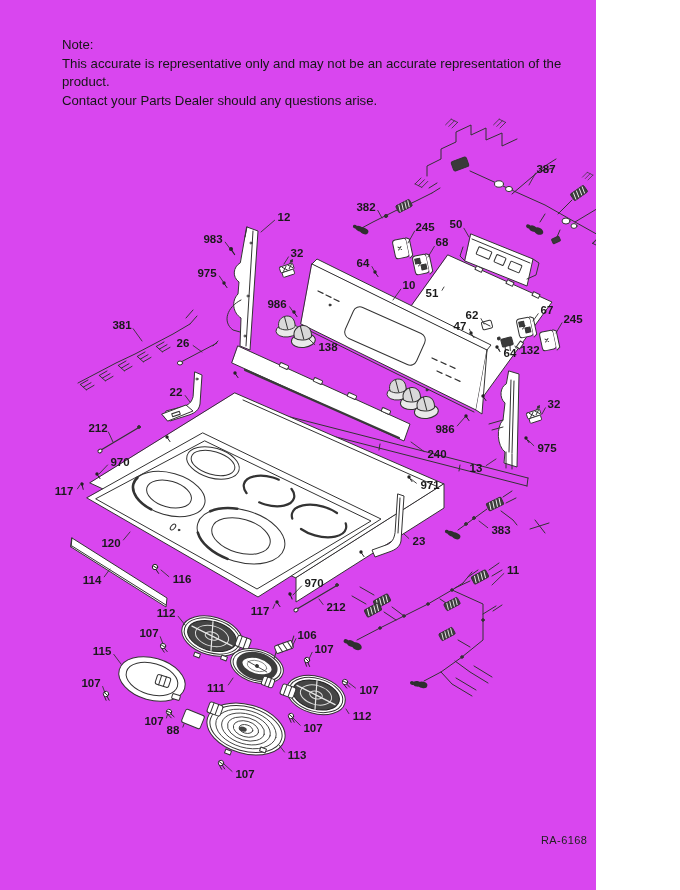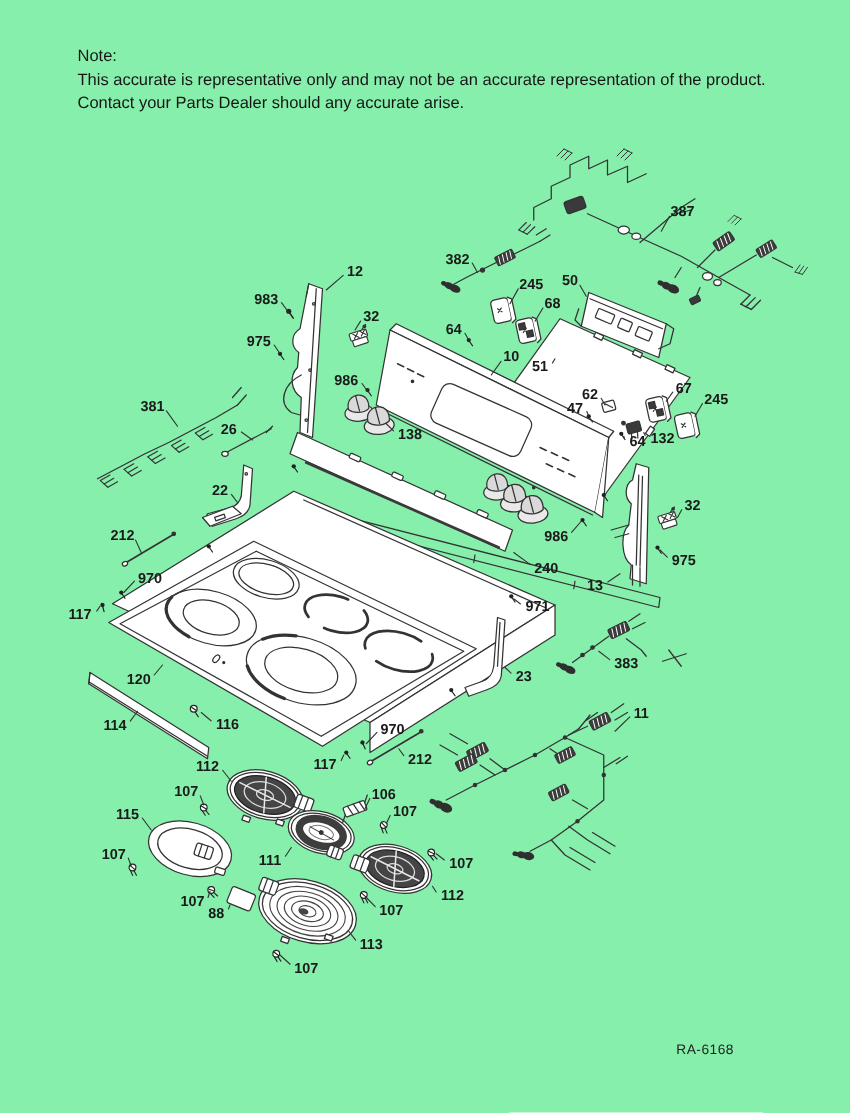--- a/index.html
+++ b/index.html
@@ -1,31 +1,31 @@
 <!DOCTYPE html>
 <html><head>
 <meta charset="utf-8">
 <style>
   html,body{margin:0;padding:0;background:#fff;}
-  #page{position:relative;width:680px;height:890px;background:#86efac;overflow:hidden;
+  #page{position:relative;width:596px;height:890px;background:#d946ef;overflow:hidden;
         font-family:"Liberation Sans",sans-serif;}
   #note{position:absolute;left:62px;top:36px;font-size:13.2px;line-height:18.5px;color:#161616;}
   #figcode{position:absolute;left:541px;top:834px;font-size:11px;letter-spacing:.4px;color:#222;}
   svg{position:absolute;left:0;top:0;}
   .callout{font:600 11.5px "Liberation Sans",sans-serif;fill:#1a1a1a;text-anchor:middle;}
 </style>
 </head>
 <body>
 
 <div id="page">
 
   <div id="note">
     <div>Note:</div>
     <div>This accurate is representative only and may not be an accurate representation of the product.</div>
-    <div>Contact your Parts Dealer should any accurate arise.</div>
+    <div>Contact your Parts Dealer should any questions arise.</div>
   </div>
 
   <svg width="680" height="890" viewBox="0 0 680 890">
     <defs>
       <g id="screw" stroke="#222" stroke-width="1">
         <circle r="1.7" fill="#222" stroke="none"></circle>
         <line x1="0.5" y1="1" x2="3" y2="4.6"></line>
       </g>
       <g id="bolt" stroke="#222" fill="none" stroke-width="1">
         <circle r="2.7" fill="#fff"></circle>

